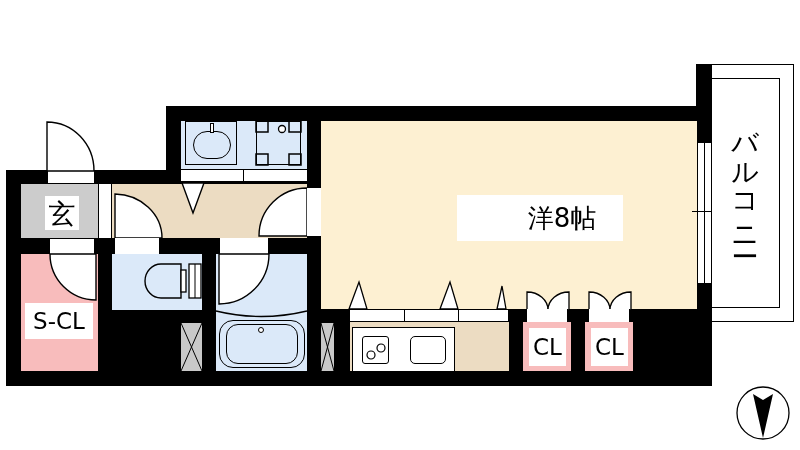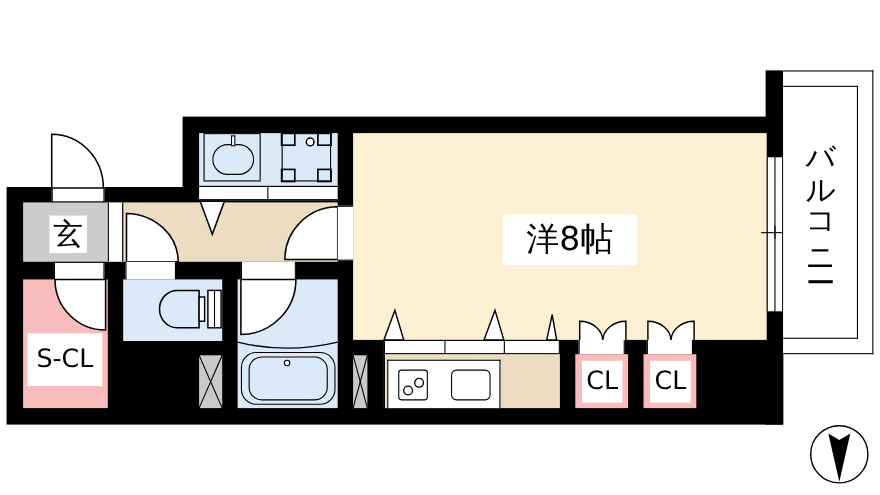--- a/index.html
+++ b/index.html
@@ -12,21 +12,21 @@
   svg{position:absolute;overflow:visible;}
 </style>
 </head>
 <body>
 
 <div class="abs wall" style="left:6px;top:170px;width:706px;height:216px;"></div>
 <div class="abs wall" style="left:166px;top:106px;width:546px;height:80px;"></div>
 <div class="abs wall" style="left:696px;top:64px;width:16px;height:322px;"></div>
 
 <div class="abs" style="left:321px;top:121px;width:376px;height:188px;background:#fdf0d2;"></div>
-<div class="lbl" style="left:457px;top:195px;width:122px;height:46px;font-size:30px;background:#fff;">洋8帖</div>
+<div class="lbl" style="left:457px;top:195px;width:122px;height:46px;font-size:26px;background:#fff;padding-left:44px;">洋8帖</div>
 
 <div class="abs" style="left:697px;top:143px;width:15px;height:140px;background:#fff;border-left:1px solid #000;border-right:1px solid #000;"></div>
 <div class="abs" style="left:704px;top:143px;width:1px;height:140px;background:#000;"></div>
 <div class="abs" style="left:692px;top:211px;width:26px;height:1px;background:#000;"></div>
 <div class="abs" style="left:704px;top:205px;width:1px;height:12px;background:#000;"></div>
 
 <div class="abs" style="left:712px;top:64px;width:82px;height:258px;border:1px solid #000;border-left:none;background:#fff;"></div>
 <div class="abs" style="left:712px;top:78px;width:68px;height:230px;border:1px solid #000;border-left:none;"></div>
 <div class="abs" style="left:732px;top:112px;width:30px;font-size:27px;line-height:34px;writing-mode:vertical-rl;text-orientation:upright;letter-spacing:2px;">バルコニー</div>
 
@@ -66,21 +66,21 @@
 <div class="abs" style="left:47px;top:170px;width:48px;height:14px;background:#fff;border-left:1px solid #000;border-right:1px solid #000;border-bottom:1px solid #000;"></div>
 <svg style="left:46px;top:120px;" width="52" height="52">
   <path d="M1,51 L1,2 A47,49 0 0 1 48,51 Z" fill="#fff" stroke="#000" stroke-width="1.4"></path>
 </svg>
 
 <div class="abs" style="left:21px;top:254px;width:77px;height:117px;background:#f8bcbc;"></div>
 <div class="abs" style="left:49px;top:238px;width:46px;height:16px;background:#fff;border-left:1px solid #000;border-right:1px solid #000;border-top:1px solid #000;"></div>
 <svg style="left:49px;top:253px;" width="48" height="48">
   <path d="M47,47 L47,1 L1,1 A46,46 0 0 0 47,47 Z" fill="#fff" stroke="#000" stroke-width="1.4"></path>
 </svg>
-<div class="lbl" style="left:25px;top:303px;width:68px;height:48px;font-size:23px;">S-CL</div>
+<div class="lbl" style="left:25px;top:303px;width:68px;height:36px;font-size:23px;">S-CL</div>
 
 <div class="abs" style="left:112px;top:254px;width:90px;height:56px;background:#dbe9f9;"></div>
 <div class="abs" style="left:114px;top:238px;width:46px;height:16px;background:#fff;border-left:1px solid #000;border-right:1px solid #000;"></div>
 <svg style="left:143px;top:262px;" width="60" height="40">
   <path d="M18,2 L38,2 L38,36 L18,36 A16,17 0 0 1 18,2 Z" fill="#dbe9f9" stroke="#000" stroke-width="1.4"></path>
   <rect x="38" y="8" width="5" height="22" fill="#fff" stroke="#000" stroke-width="1.3"></rect>
   <rect x="46" y="2" width="12" height="34" fill="#fff" stroke="#000" stroke-width="1.3"></rect>
   <line x1="52" y1="2" x2="52" y2="36" stroke="#000" stroke-width="1"></line>
 </svg>
 

